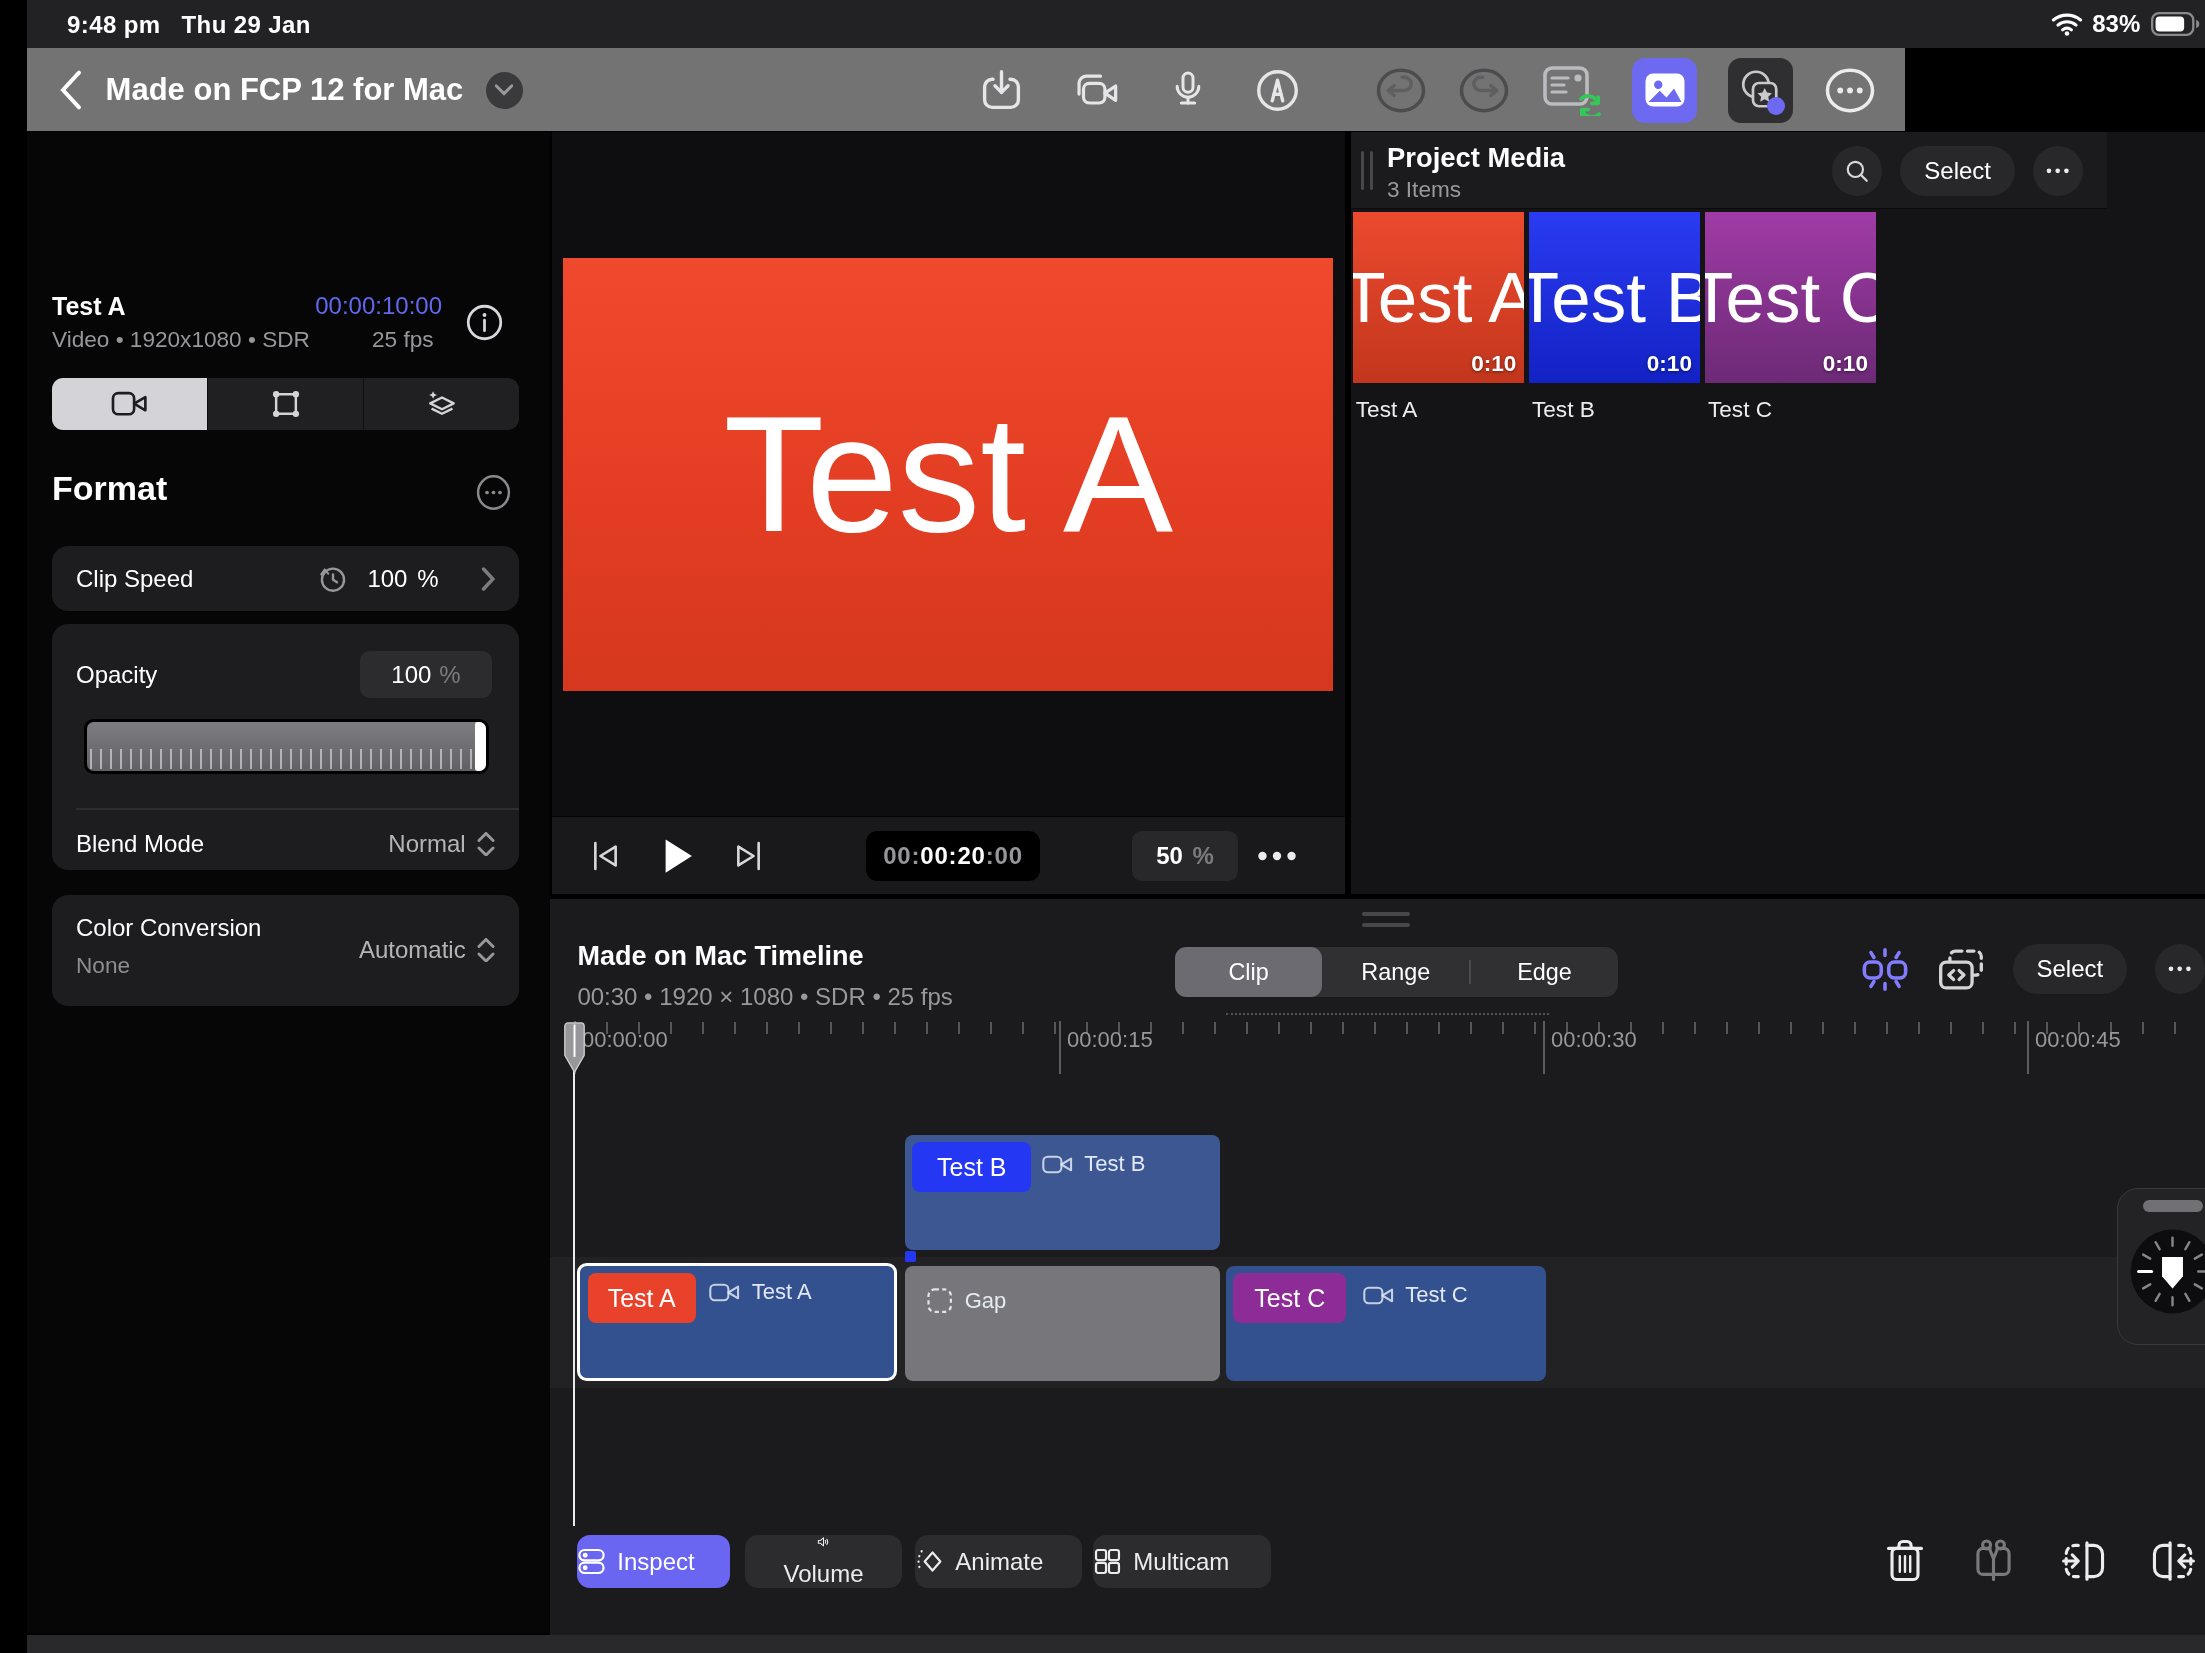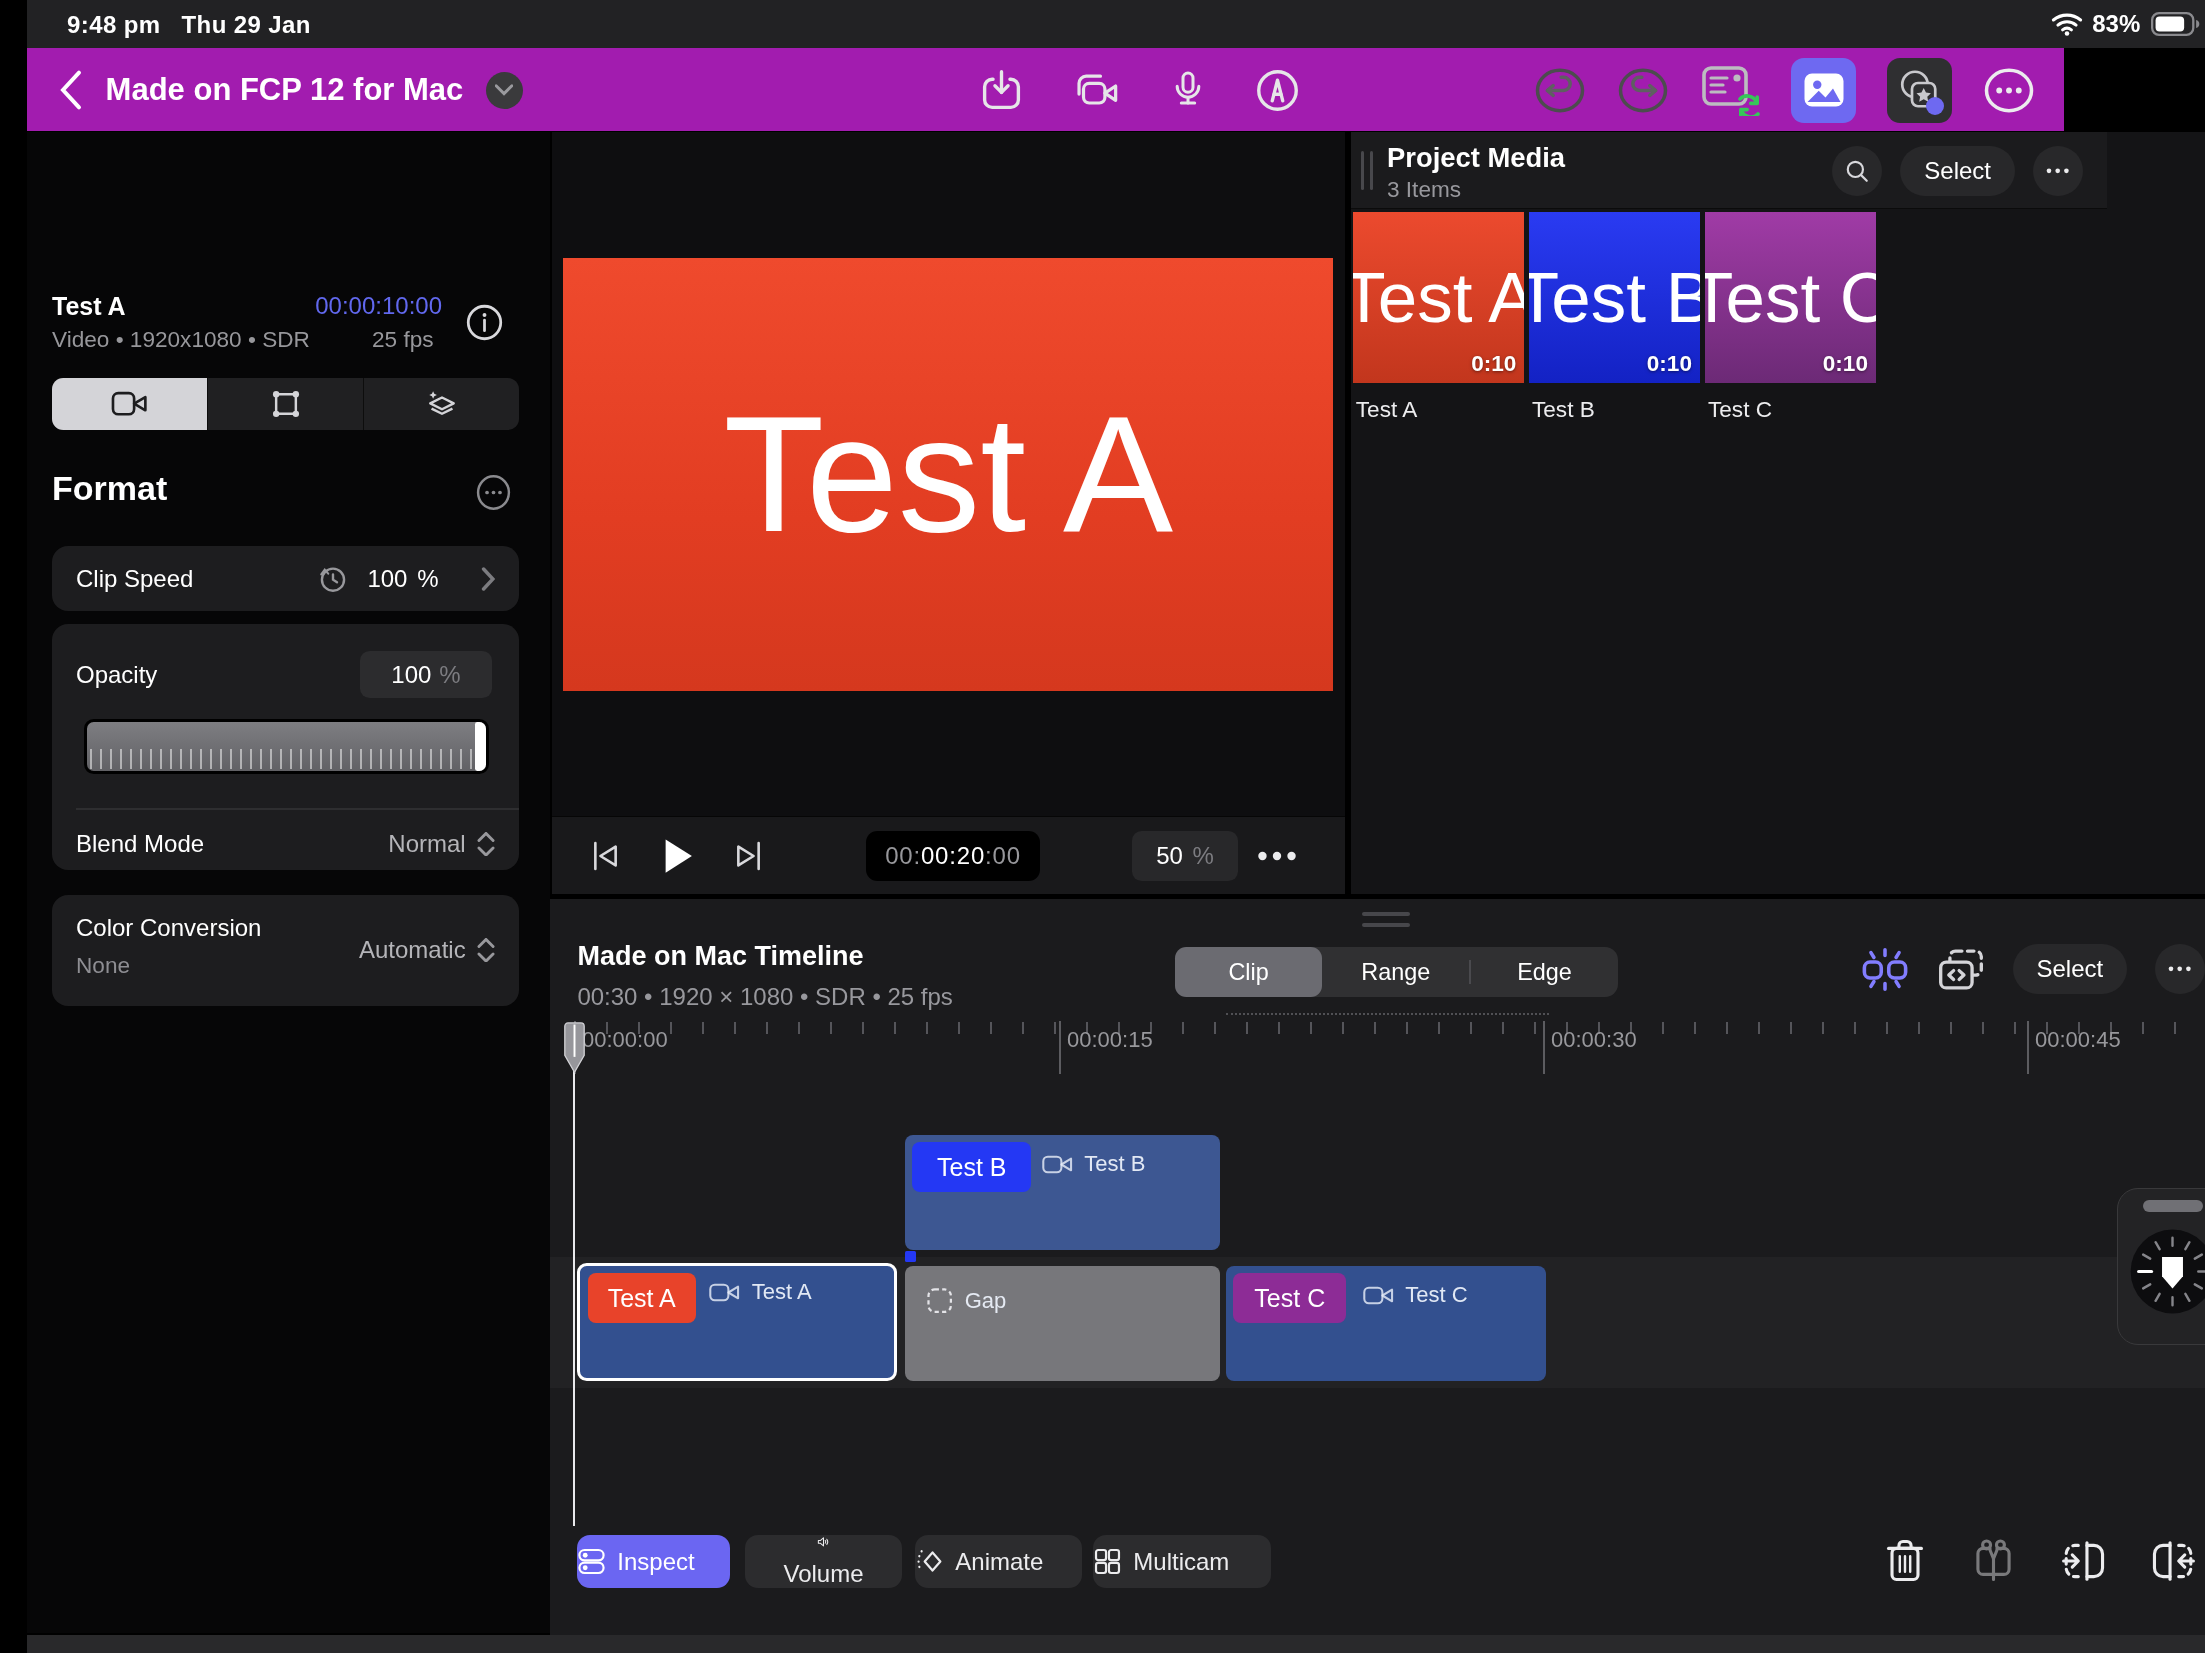--- a/index.html
+++ b/index.html
@@ -8,21 +8,21 @@
           font-family:"Liberation Sans",sans-serif;color:#fff;margin-left:27px;-webkit-font-smoothing:antialiased;}
   svg{display:block;}
 
   
   .status-bar{position:absolute;left:0;top:0;width:2205px;height:48px;background:#222224;}
   .status-left{position:absolute;left:40px;top:10.5px;font-size:24px;font-weight:bold;letter-spacing:0.4px;}
   .status-left .date{margin-left:21px;font-weight:bold;}
   .status-right{position:absolute;right:32px;top:9.7px;display:flex;align-items:center;gap:9.7px;font-size:24px;font-weight:bold;}
 
   
-  .nav-bar{position:absolute;left:0;top:48px;width:2037px;height:84px;background:#a21caf;border-bottom:1.6px solid #000;}
+  .nav-bar{position:absolute;left:0;top:48px;width:1878px;height:84px;background:#737373;border-bottom:1.6px solid #000;}
   .nav-left{position:absolute;left:32px;top:0;height:84px;display:flex;align-items:center;gap:22.6px;}
   .nav-title{font-size:31px;font-weight:bold;}
   .chev-circle{width:37px;height:37px;border-radius:50%;background:#3a3a3c;display:flex;align-items:center;justify-content:center;}
   .nav-center{position:absolute;left:952px;top:0;height:84px;display:flex;align-items:center;gap:47px;}
   .nav-right{position:absolute;right:29px;top:0;height:84px;display:flex;align-items:center;gap:31px;}
   .nav-btn{width:65px;height:65px;border-radius:13px;display:flex;align-items:center;justify-content:center;}
   .nav-btn.active{background:#6e69f1;}
   .nav-btn.dark{background:#2f2f31;position:relative;}
   .badge-dot{position:absolute;right:8px;bottom:8px;width:18px;height:18px;border-radius:50%;background:#6e69f1;}
 
@@ -62,21 +62,21 @@
           background:repeating-linear-gradient(to right,rgba(255,255,255,.5) 0 1.6px,transparent 1.6px 10px);}
   .slider-handle{position:absolute;right:0;top:0;width:10.5px;height:100%;background:#fff;border-radius:2.4px;}
   .card-divider{position:absolute;left:24px;right:0;top:184px;height:1.6px;background:#2e2e30;}
   .updown{display:inline-flex;flex-direction:column;gap:3.2px;margin-left:11.3px;}
 
   
   .video-frame{position:absolute;left:11.3px;top:126px;width:770px;height:433px;
                background:linear-gradient(180deg,#ef4a2d 0%,#e23d22 60%,#d5381e 100%);
                display:flex;align-items:center;justify-content:center;overflow:hidden;}
   .video-frame .big-text{font-size:165px;color:#fff;white-space:nowrap;}
-  .transport{position:absolute;left:0;top:684px;width:793px;height:78px;background:#19191b;border-top:1.6px solid #060606;}
+  .transport{position:absolute;left:0;top:684px;width:793px;height:78px;background:#19191b;border-top:1.6px solid #060606;font-weight:bold;}
   .tr-icons{position:absolute;left:39px;top:0;height:78px;display:flex;align-items:center;gap:39px;}
   .tc-box{position:absolute;left:314px;top:13.7px;width:174px;height:50px;background:#000;border-radius:11.3px;
           display:flex;align-items:center;justify-content:center;font-size:24px;letter-spacing:0.8px;}
   .tc-dim{color:#97979b;} .tc-bright{color:#fff;}
   .zoom-box{position:absolute;left:580px;top:13.7px;width:106px;height:50px;background:#28282a;border-radius:9.7px;
           display:flex;align-items:center;justify-content:center;gap:9.7px;font-size:24px;}
   .tr-more{position:absolute;left:704px;top:27.4px;}
 
   
   .media-header{position:absolute;left:0;top:0;width:756px;height:77px;background:#1b1b1d;border-bottom:1.6px solid #0b0b0b;}

